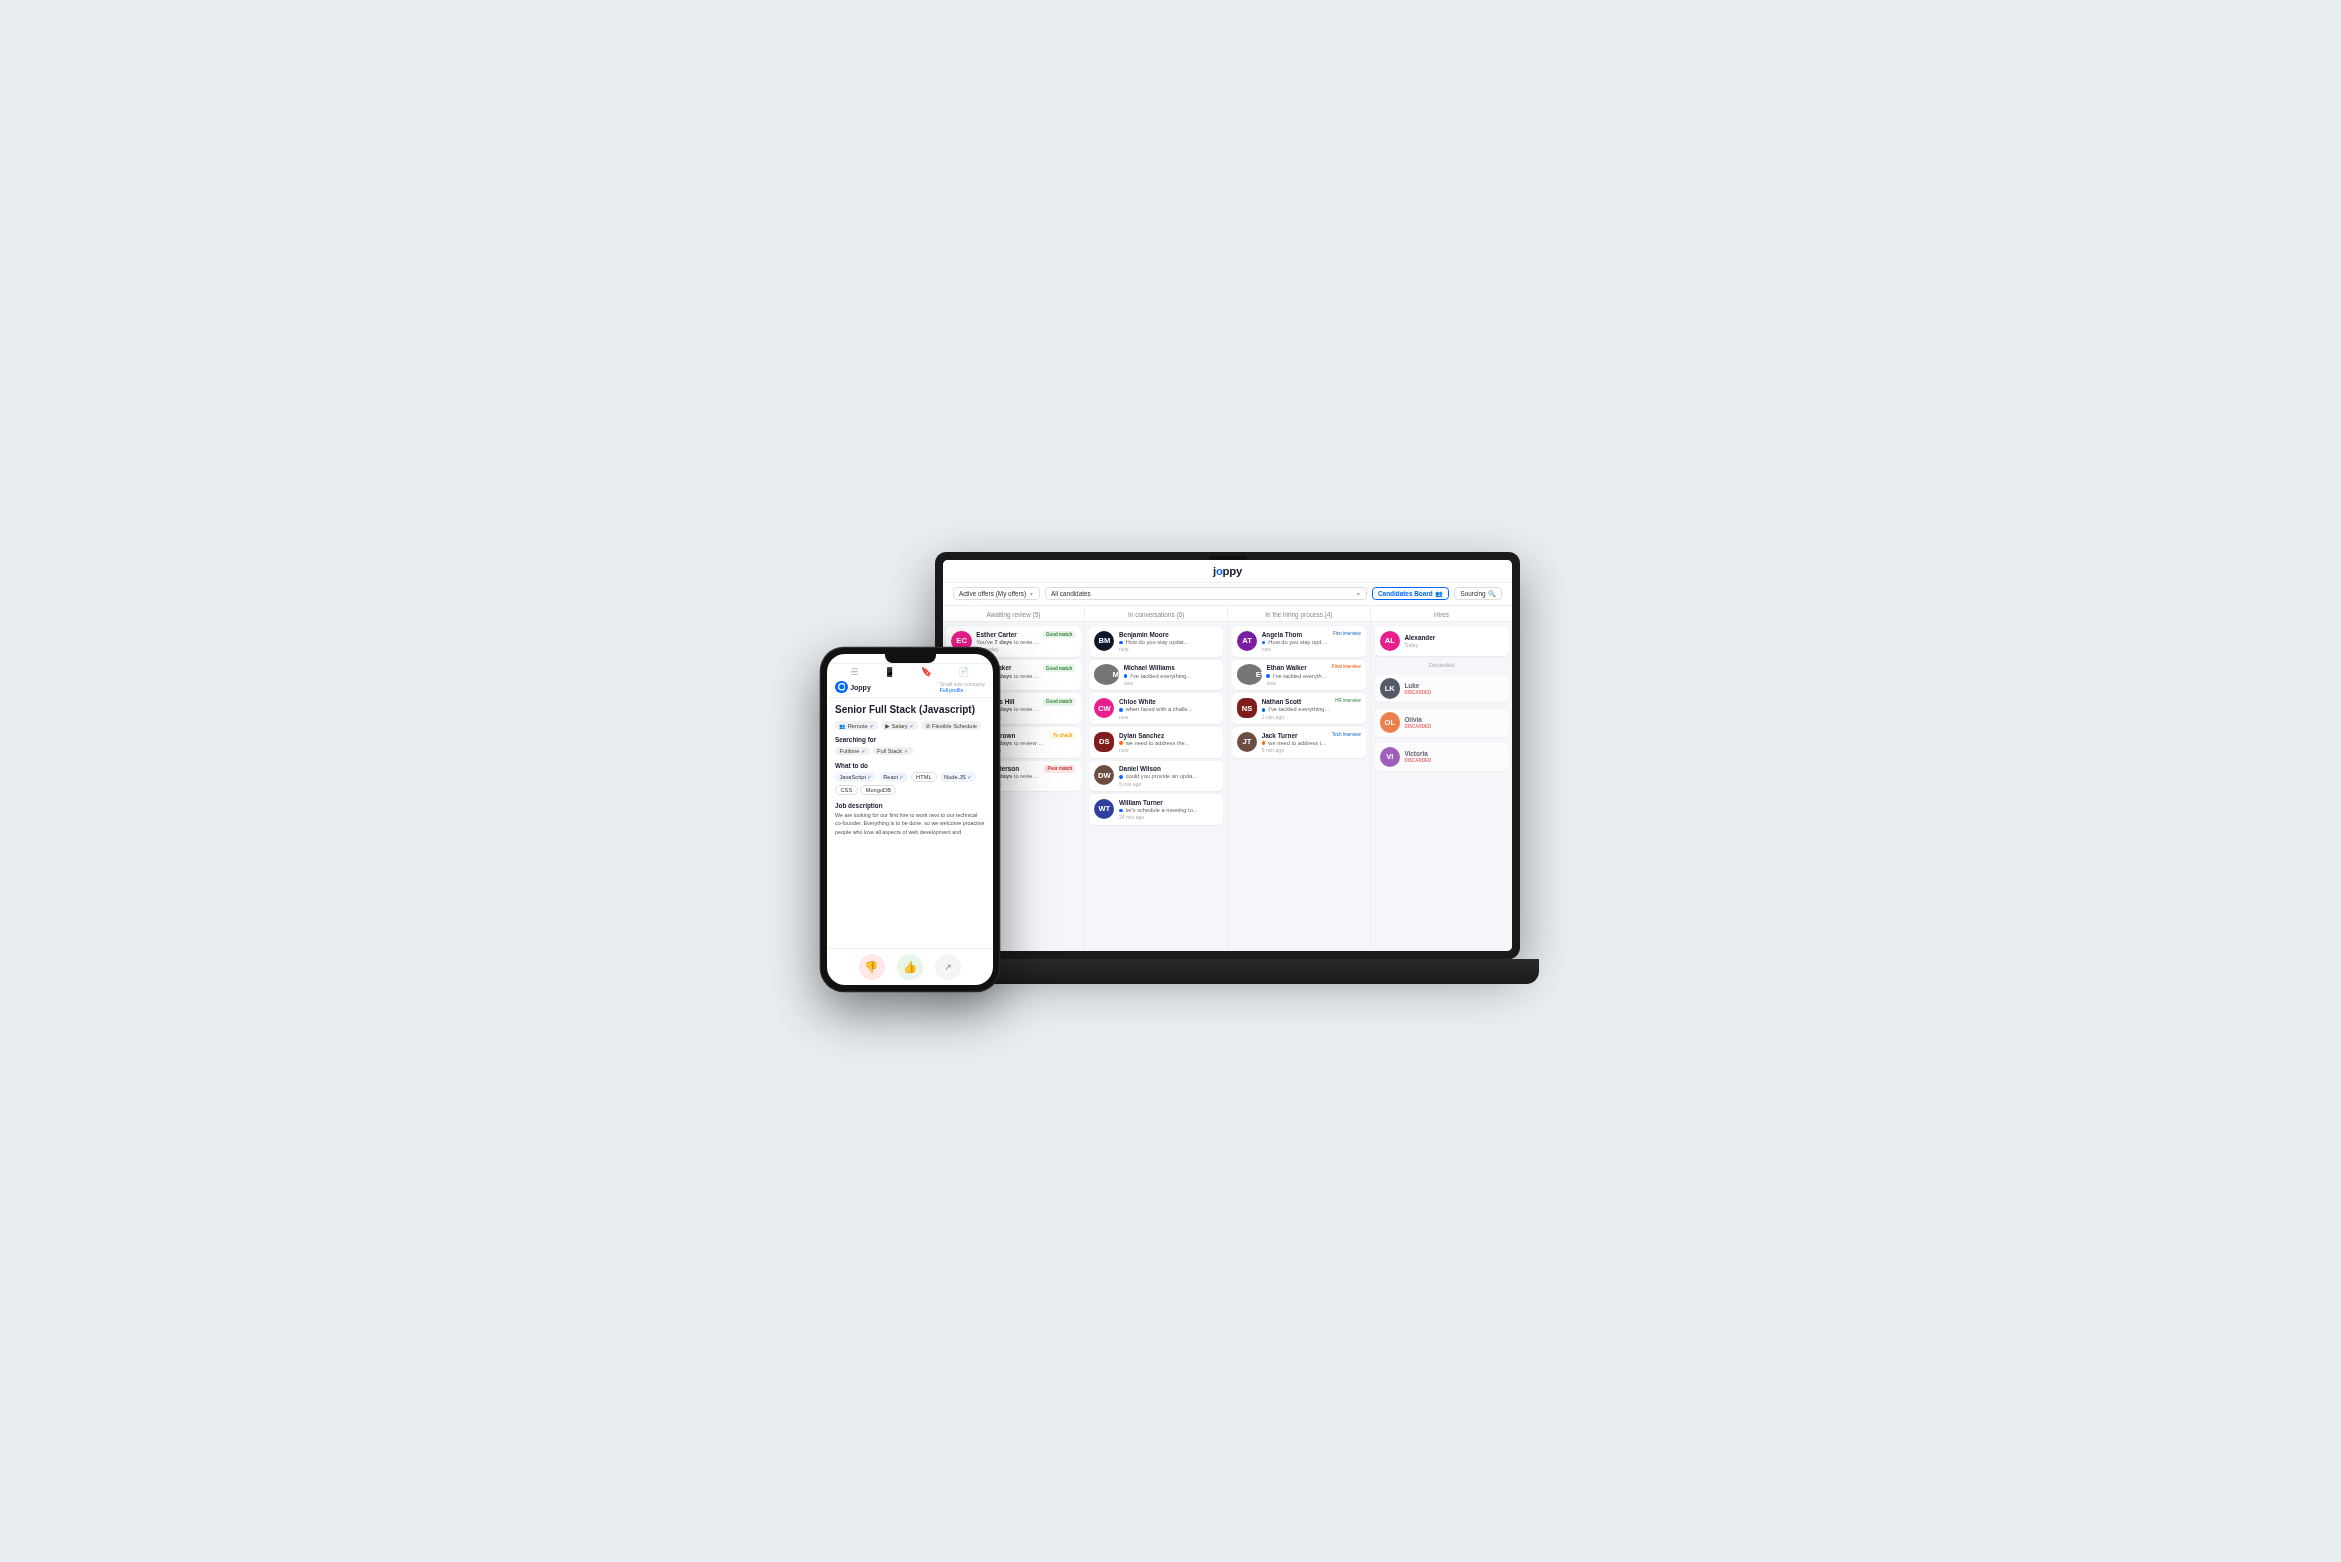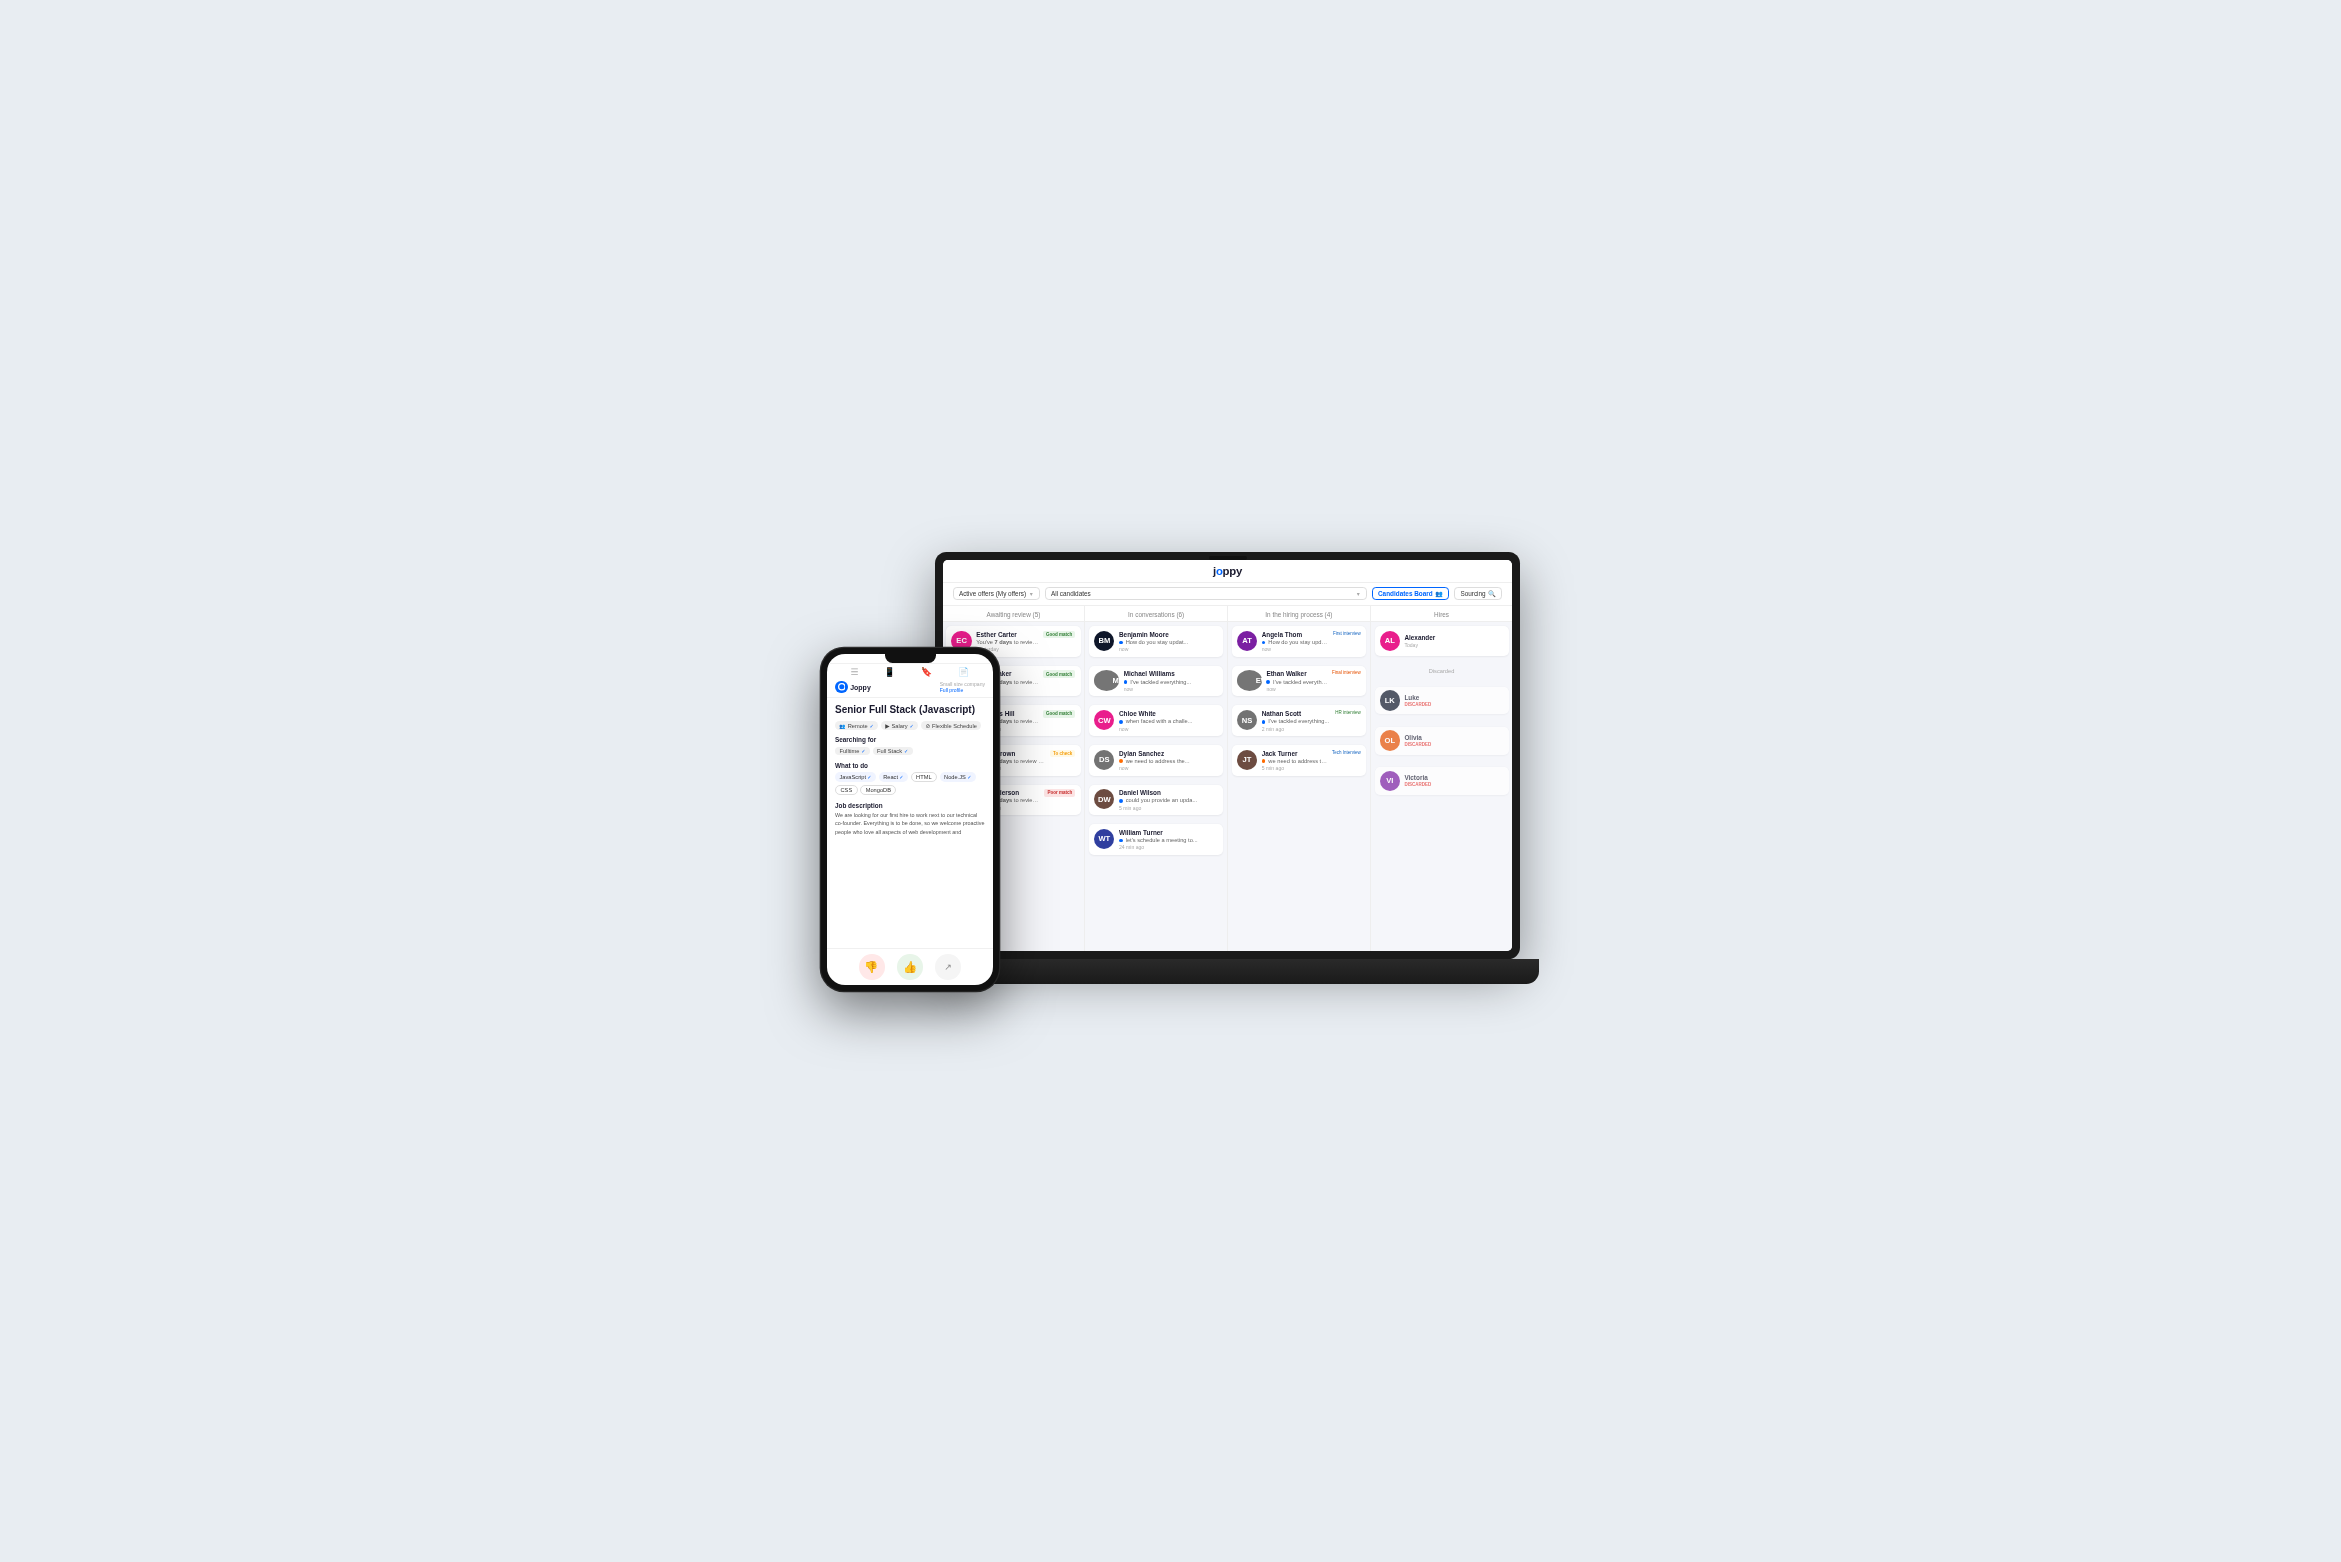--- a/index.html
+++ b/index.html
@@ -182,21 +182,21 @@
       font-weight: 500;
       text-align: center;
       background: white;
       border-bottom: 0.6px solid #eee;
     }
 
     .column-cards {
       padding: 3.8px;
       display: flex;
       flex-direction: column;
-      gap: 9px;
+      gap: 3px;
       overflow-y: auto;
       flex: 1;
       background: #f5f6fa;
     }
 
     
     .candidate-card {
       background: white;
       border-radius: 5.1px;
       padding: 4.5px 5.1px;
@@ -504,21 +504,21 @@
 
     .nav-icon {
       font-size: 9px;
       color: #aaa;
     }
     .nav-icon.active { color: #0066ff; }
 
     
     .av-pink { background: #e91e8c; }
     .av-blue { background: #0f172a; }
-    .av-teal { background: #737373; }
+    .av-teal { background: #7f1d1d; border-radius: 8px; }
     .av-purple { background: #7b1fa2; }
     .av-orange { background: #e65100; }
     .av-brown { background: #6d4c41; }
     .av-indigo { background: #303f9f; }
     .av-gray { background: #757575; padding-left: 25px; }
 
     .chevron { font-size: 5.1px; color: #aaa; }
   </style>
 </head>
 <body>

